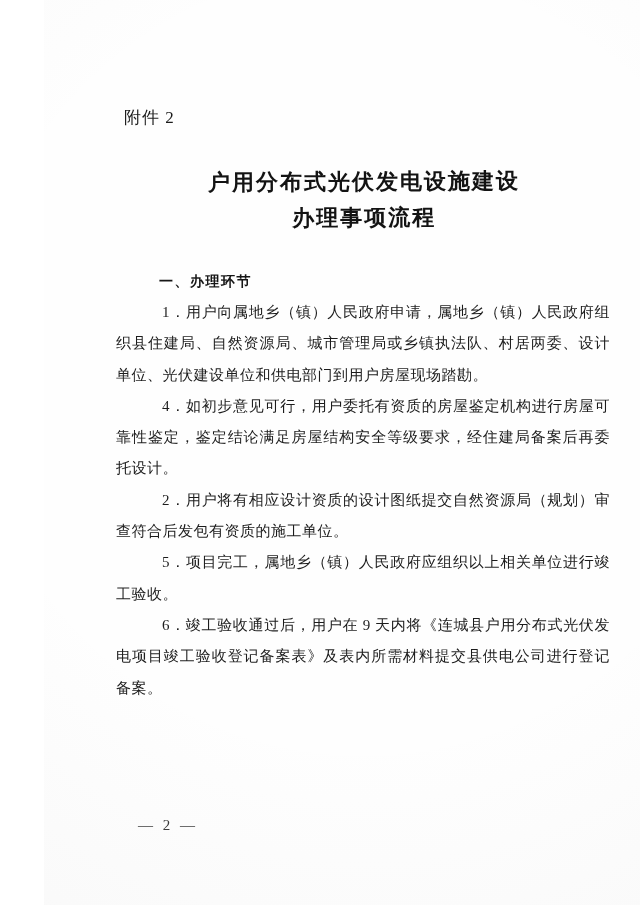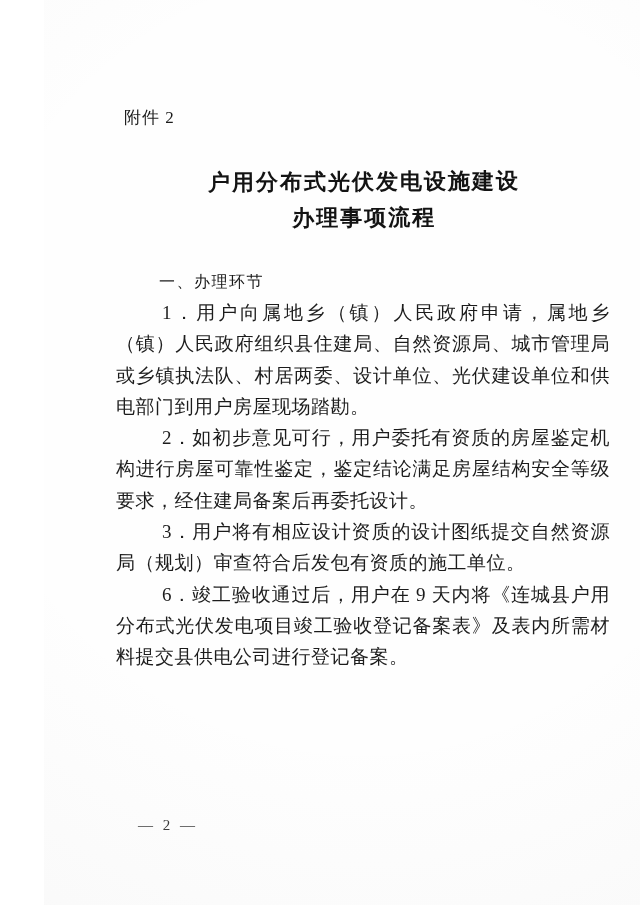--- a/index.html
+++ b/index.html
@@ -54,30 +54,30 @@
   
   .content {
     position: absolute;
     left: 72px;
     top: 266px;
     width: 494px;
   }
 
   .section-heading {
     font-family: "Liberation Sans", "DejaVu Sans", sans-serif;
-    font-weight: 400;
-    font-size: 16px;
+    font-weight: 700;
+    font-size: 14px;
     line-height: 31px;
     padding-left: 43px;
     letter-spacing: 1.5px;
     color: #161616;
   }
 
   .body-paragraph {
-    font-size: 19px;
+    font-size: 15px;
     line-height: 31.3px;
     letter-spacing: 0.5px;
     text-align: justify;
     text-justify: inter-character;
     text-indent: 46px;
     color: #1c1c1c;
   }
 
   
   .page-number {
@@ -99,20 +99,21 @@
 
   <div class="doc-title">
     <span class="title-line">户用分布式光伏发电设施建设</span>
     <span class="title-line">办理事项流程</span>
   </div>
 
   <div class="content">
     <div class="section-heading">一、办理环节</div>
 
     <p class="body-paragraph">1．用户向属地乡（镇）人民政府申请，属地乡（镇）人民政府组织县住建局、自然资源局、城市管理局或乡镇执法队、村居两委、设计单位、光伏建设单位和供电部门到用户房屋现场踏勘。</p>
-    <p class="body-paragraph">2．如初步意见可行，用户委托有资质的房屋鉴定机构进行房屋可靠性鉴定，鉴定结论满足房屋结构安全等级要求，经住建局备案后再委托设计。</p>
-    <p class="body-paragraph">3．用户将有相应设计资质的设计图纸提交自然资源局（规划）审查符合后发包有资质的施工单位。</p>
+    <p class="body-paragraph">4．如初步意见可行，用户委托有资质的房屋鉴定机构进行房屋可靠性鉴定，鉴定结论满足房屋结构安全等级要求，经住建局备案后再委托设计。</p>
+    <p class="body-paragraph">2．用户将有相应设计资质的设计图纸提交自然资源局（规划）审查符合后发包有资质的施工单位。</p>
+    <p class="body-paragraph">5．项目完工，属地乡（镇）人民政府应组织以上相关单位进行竣工验收。</p>
     <p class="body-paragraph">6．竣工验收通过后，用户在 9 天内将《连城县户用分布式光伏发电项目竣工验收登记备案表》及表内所需材料提交县供电公司进行登记备案。</p>
   </div>
 
   <div class="page-number">— 2 —</div>
 
 </div>
 
 </body></html>

